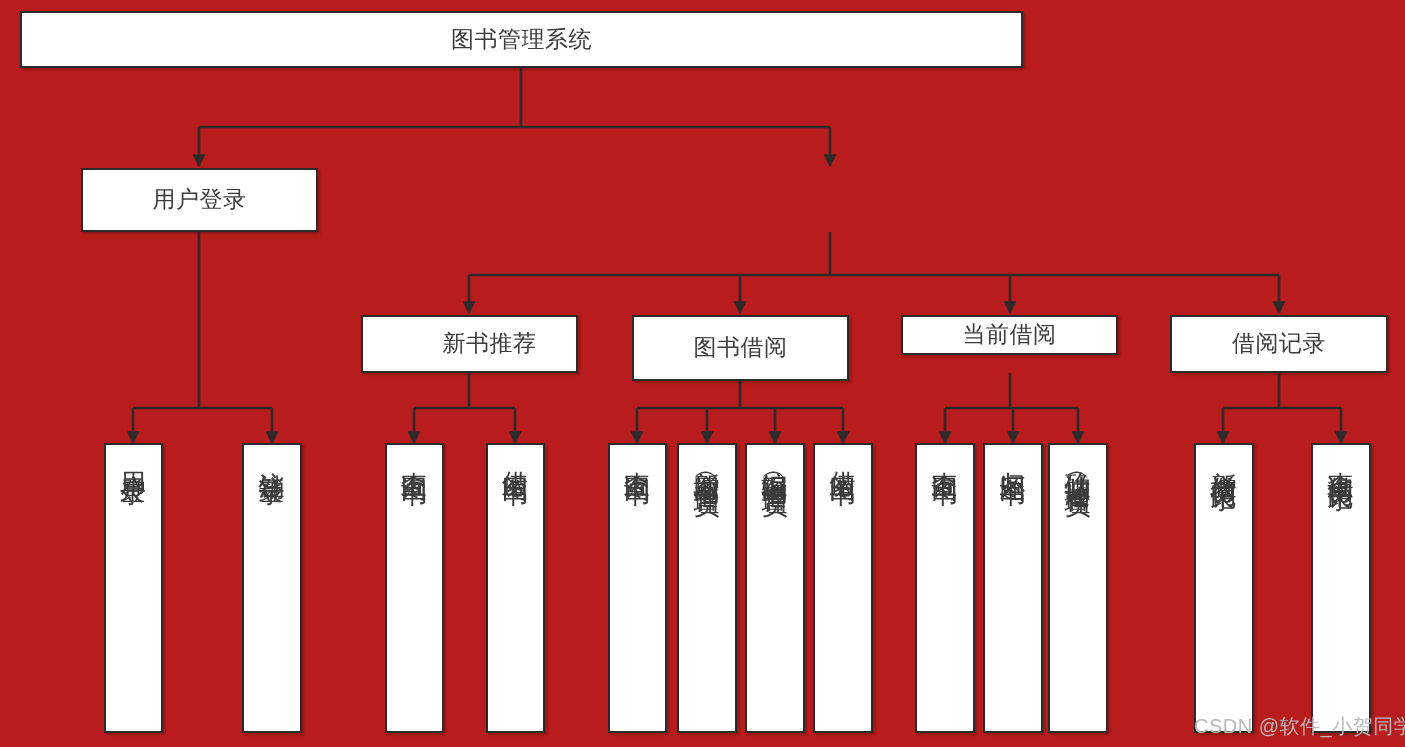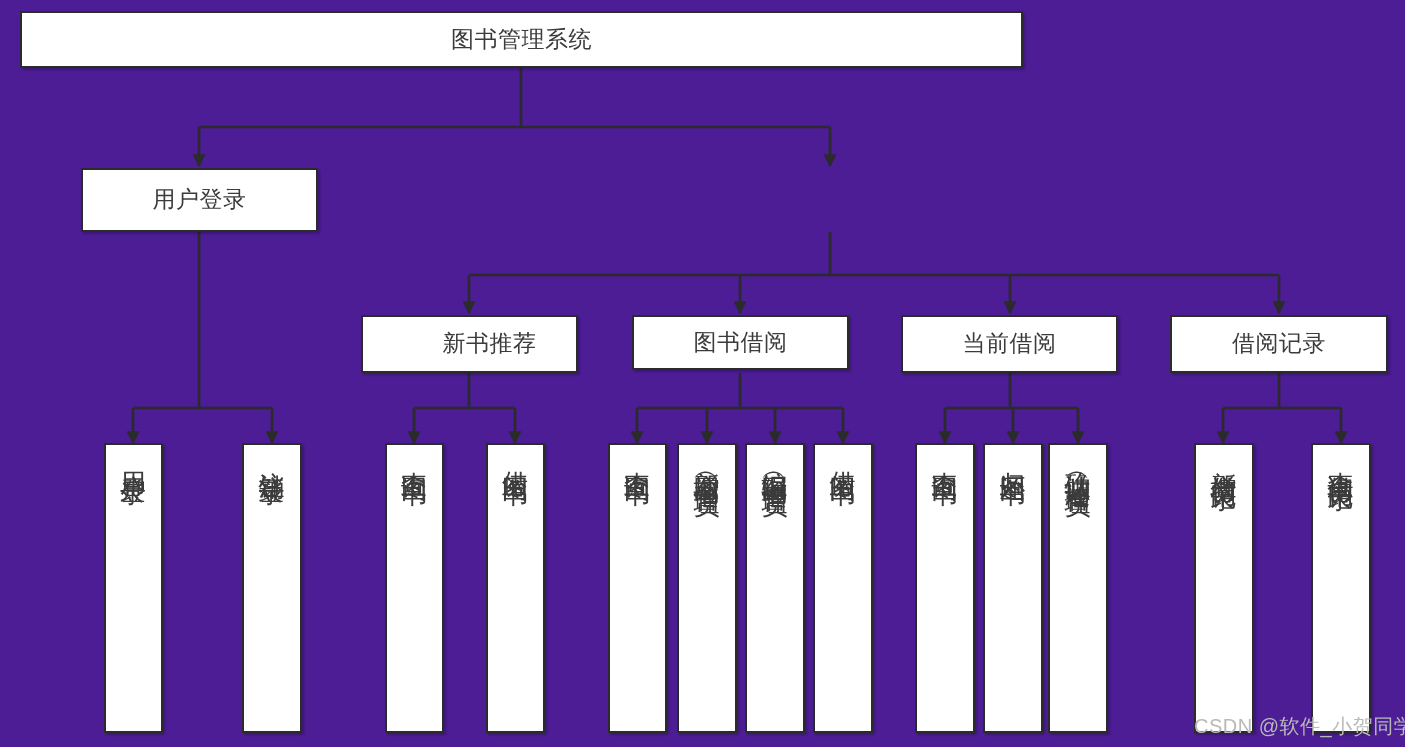--- a/index.html
+++ b/index.html
@@ -7,21 +7,21 @@
     padding: 0;
     background: #ffffff;
   }
   body {
     font-family: "Liberation Sans", "DejaVu Sans", sans-serif;
   }
   #canvas {
     position: relative;
     width: 1405px;
     height: 747px;
-    background: #4c1d95;
+    background: #b91c1c;
     overflow: hidden;
   }
   svg#wires {
     position: absolute;
     left: 0;
     top: 0;
     width: 1405px;
     height: 747px;
     pointer-events: none;
   }
@@ -129,24 +129,24 @@
     <span class="label">图书管理系统</span>
   </div>
 
   <div class="node horiz" style="left:81px; top:168px; width:237px; height:64px;">
     <span class="label">用户登录</span>
   </div>
 
   <div class="node horiz" style="left:361px; top:315px; width:217px; height:58px;padding-left:40px;">
     <span class="label">新书推荐</span>
   </div>
-  <div class="node horiz" style="left:632px; top:315px; width:217px; height:55px;">
+  <div class="node horiz" style="left:632px; top:315px; width:217px; height:66px;">
     <span class="label">图书借阅</span>
   </div>
-  <div class="node horiz" style="left:901px; top:315px; width:217px; height:58px;">
+  <div class="node horiz" style="left:901px; top:315px; width:217px; height:40px;">
     <span class="label">当前借阅</span>
   </div>
   <div class="node horiz" style="left:1170px; top:315px; width:218px; height:58px;">
     <span class="label">借阅记录</span>
   </div>
 
   <div class="node vert" style="left:104px; top:443px; width:59px; height:290px;">
     <span class="label">用户登录</span>
   </div>
   <div class="node vert" style="left:242px; top:443px; width:60px; height:290px;">

